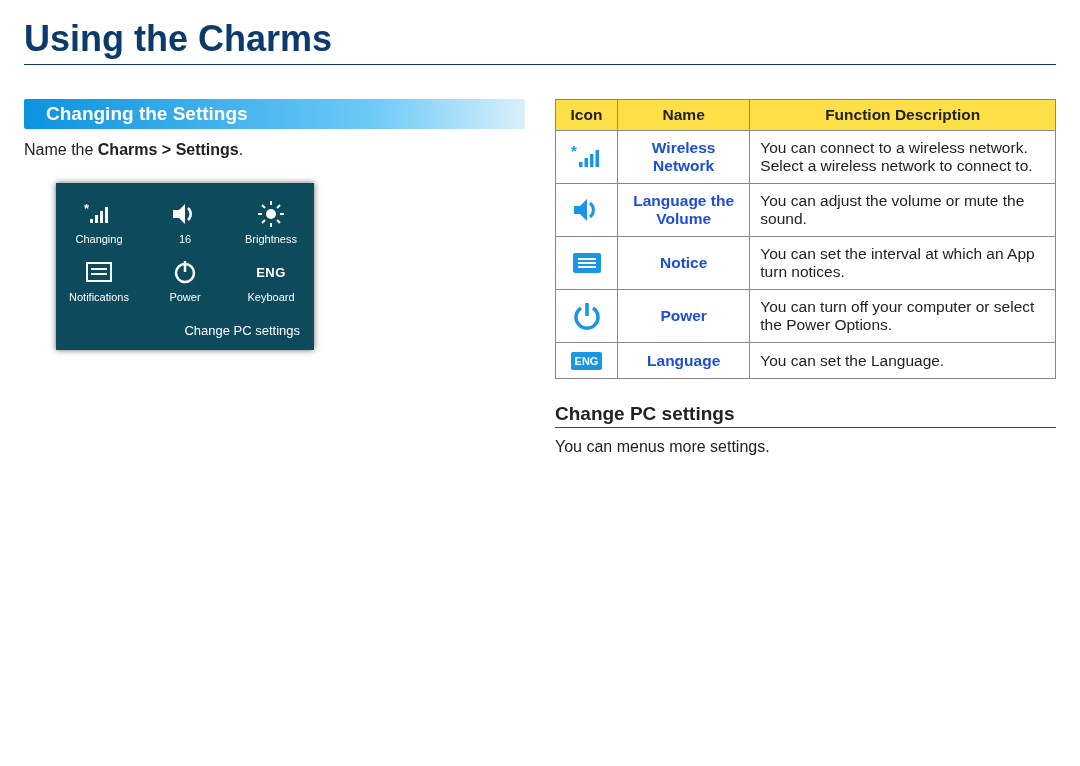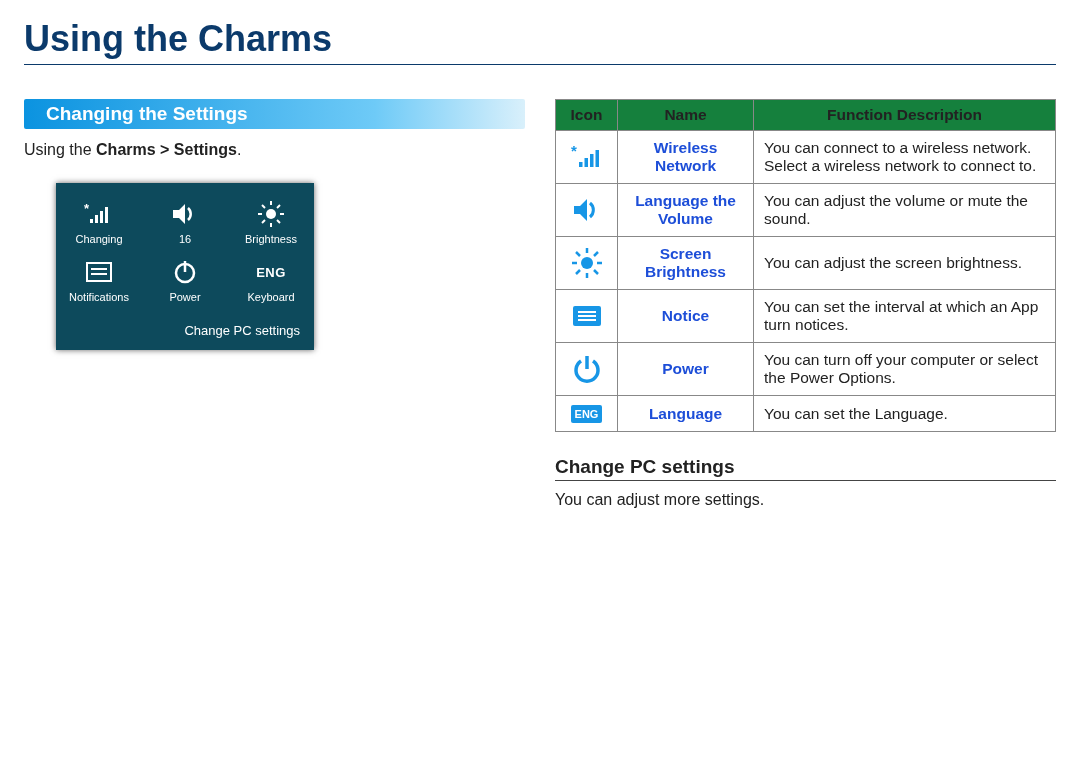--- a/index.html
+++ b/index.html
@@ -38,41 +38,41 @@
     box-shadow: 0 0 6px rgba(0,0,0,0.6);
     color: #fff;
     font-size: 11px;
     padding-top: 16px;
   }
   .ss-row { display: flex; justify-content: space-around; text-align: center; margin-bottom: 12px; }
   .ss-item { width: 70px; }
   .ss-icon { height: 30px; display: flex; align-items: center; justify-content: center; margin-bottom: 4px; }
   .ss-footer { text-align: right; padding: 8px 14px 12px; font-size: 13px; }
   .features-table { width: 100%; border-collapse: collapse; font-size: 15.5px; }
-  .features-table th { background: #15803d; border: 1px solid #888; padding: 6px 8px; font-weight: 700; text-align: center; }
+  .features-table th { background: #fde047; border: 1px solid #888; padding: 6px 8px; font-weight: 700; text-align: center; }
   .features-table td { border: 1px solid #888; padding: 8px 10px; vertical-align: middle; }
   .name-cell { color: #1d4ed8; font-weight: 700; text-align: center; }
   .icon-cell { text-align: center; width: 62px; }
   .subhead { font-weight: 700; font-size: 19px; border-bottom: 1px solid #444; padding-bottom: 2px; margin-top: 24px; }
   .subtext { margin-top: 10px; font-size: 16px; }
   svg { display: block; }
 </style>
 </head>
 <body>
 
 <div class="top-row">
   <div class="page-title">Using the Charms</div>
 </div>
 
 <div class="columns">
 
   <div class="col">
     <div class="section-banner">Changing the Settings</div>
     <div class="instruction">
-      <span>Using the </span><span class="bold">Charms &gt; Settings</span><span>.</span>
+      <span>Name the </span><span class="bold">Charms &gt; Settings</span><span>.</span>
     </div>
 
     <div class="screenshot">
       <div class="ss-row">
         <div class="ss-item">
           <div class="ss-icon">
             <svg width="30" height="22" viewBox="0 0 30 22">
               <text x="0" y="10" fill="#fff" font-size="13" font-weight="bold">*</text>
               <rect x="6" y="16" width="3" height="4" fill="#fff"></rect>
               <rect x="11" y="12" width="3" height="8" fill="#fff"></rect>
@@ -169,39 +169,20 @@
             <svg width="30" height="26" viewBox="0 0 30 26" style="margin:auto">
               <polygon points="2,9 8,9 15,2 15,24 8,17 2,17" fill="#1796e6"></polygon>
               <path d="M18 6 a9 9 0 0 1 0 14" stroke="#1796e6" stroke-width="3" fill="none"></path>
             </svg>
           </td>
           <td class="name-cell">Language the Volume</td>
           <td>You can adjust the volume or mute the sound.</td>
         </tr>
         <tr>
           <td class="icon-cell">
-            <svg width="32" height="32" viewBox="0 0 32 32" style="margin:auto">
-              <circle cx="16" cy="16" r="6" fill="#1796e6"></circle>
-              <g stroke="#1796e6" stroke-width="2.5">
-                <line x1="16" y1="1" x2="16" y2="6"></line>
-                  <line x1="16" y1="26" x2="16" y2="31"></line>
-                <line x1="1" y1="16" x2="6" y2="16"></line>
-                  <line x1="26" y1="16" x2="31" y2="16"></line>
-                <line x1="5" y1="5" x2="9" y2="9"></line>
-                  <line x1="23" y1="23" x2="27" y2="27"></line>
-                <line x1="5" y1="27" x2="9" y2="23"></line>
-                  <line x1="23" y1="9" x2="27" y2="5"></line>
-              </g>
-            </svg>
-          </td>
-          <td class="name-cell">Screen Brightness</td>
-          <td>You can adjust the screen brightness.</td>
-        </tr>
-        <tr>
-          <td class="icon-cell">
             <svg width="30" height="22" viewBox="0 0 30 22" style="margin:auto">
               <rect x="1" y="1" width="28" height="20" rx="2" fill="#1796e6"></rect>
               <line x1="6" y1="7" x2="24" y2="7" stroke="#fff" stroke-width="2"></line>
               <line x1="6" y1="11" x2="24" y2="11" stroke="#fff" stroke-width="2"></line>
               <line x1="6" y1="15" x2="24" y2="15" stroke="#fff" stroke-width="2"></line>
             </svg>
           </td>
           <td class="name-cell">Notice</td>
           <td>You can set the interval at which an App turn notices.</td>
         </tr>
@@ -219,15 +200,15 @@
           <td class="icon-cell">
             <div style="display:inline-block;background:#1796e6;color:#fff;font-weight:700;font-size:11px;padding:3px 4px;border-radius:2px;">ENG</div>
           </td>
           <td class="name-cell">Language</td>
           <td>You can set the Language.</td>
         </tr>
       </tbody>
     </table>
 
     <div class="subhead">Change PC settings</div>
-    <div class="subtext">You can adjust more settings.</div>
+    <div class="subtext">You can menus more settings.</div>
   </div>
 </div>
 
 </body></html>

